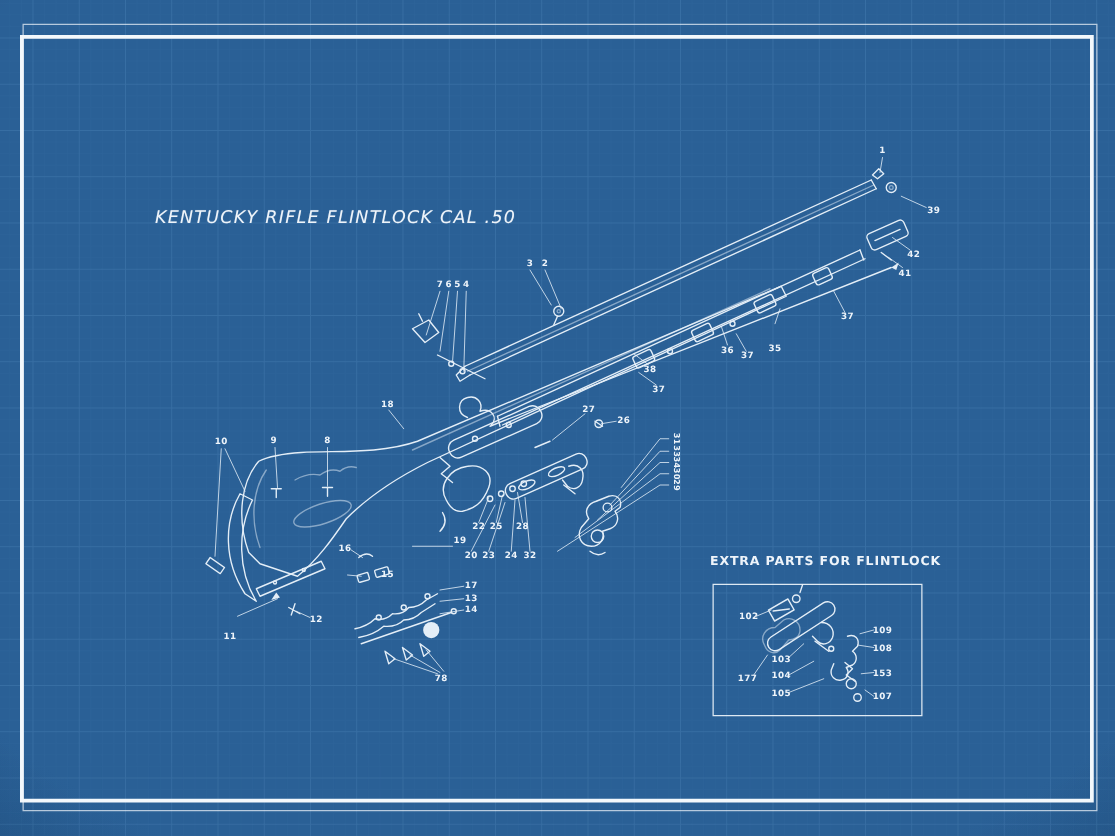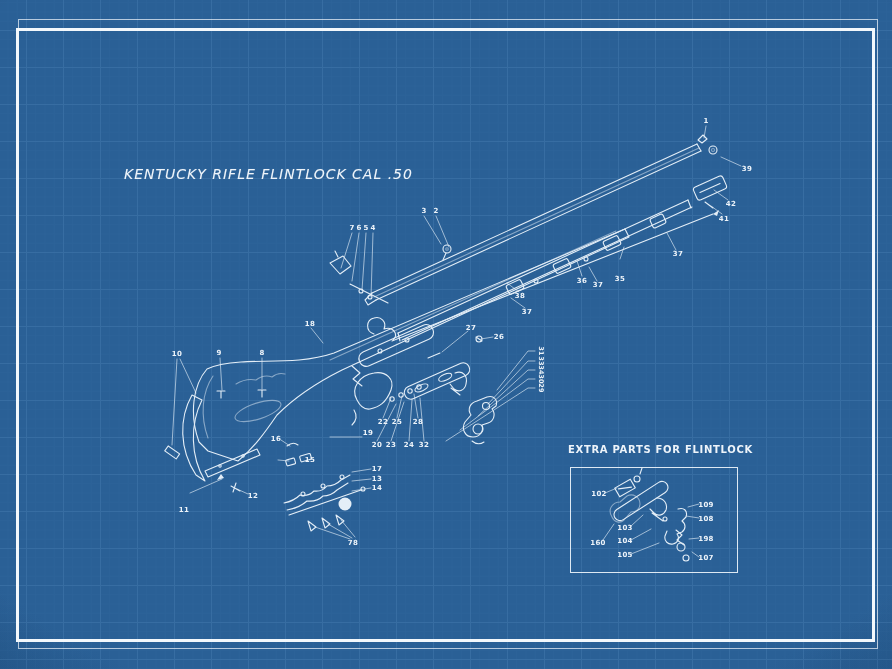--- a/index.html
+++ b/index.html
@@ -340,22 +340,22 @@
     <span class="callout" style="left: 620px; top: 264px; margin-top: 15px;">35</span>
     <span class="callout" style="left: 582px; top: 281px;">36</span>
     <span class="callout" style="left: 678px; top: 254px;">37</span>
     <span class="callout" style="left: 598px; top: 285px;">37</span>
     <span class="callout" style="left: 527px; top: 312px;">37</span>
     <span class="callout" style="left: 520px; top: 296px;">38</span>
     <span class="callout" style="left: 747px; top: 169px;">39</span>
     <span class="callout" style="left: 724px; top: 219px;">41</span>
     <span class="callout" style="left: 731px; top: 204px;">42</span>
     <span class="callout" style="left: 353px; top: 543px;">78</span>
-    <span class="callout" style="left: 598px; top: 543px;">160</span>
+    <span class="callout" style="left: 598px; top: 543px;">177</span>
     <span class="callout" style="left: 599px; top: 494px;">102</span>
     <span class="callout" style="left: 625px; top: 528px;">103</span>
     <span class="callout" style="left: 625px; top: 541px;">104</span>
     <span class="callout" style="left: 625px; top: 555px;">105</span>
-    <span class="callout" style="left: 706px; top: 539px;">198</span>
+    <span class="callout" style="left: 706px; top: 539px;">153</span>
     <span class="callout" style="left: 706px; top: 558px;">107</span>
     <span class="callout" style="left: 706px; top: 519px;">108</span>
     <span class="callout" style="left: 706px; top: 505px;">109</span>
   </div>
 
 </body></html>

